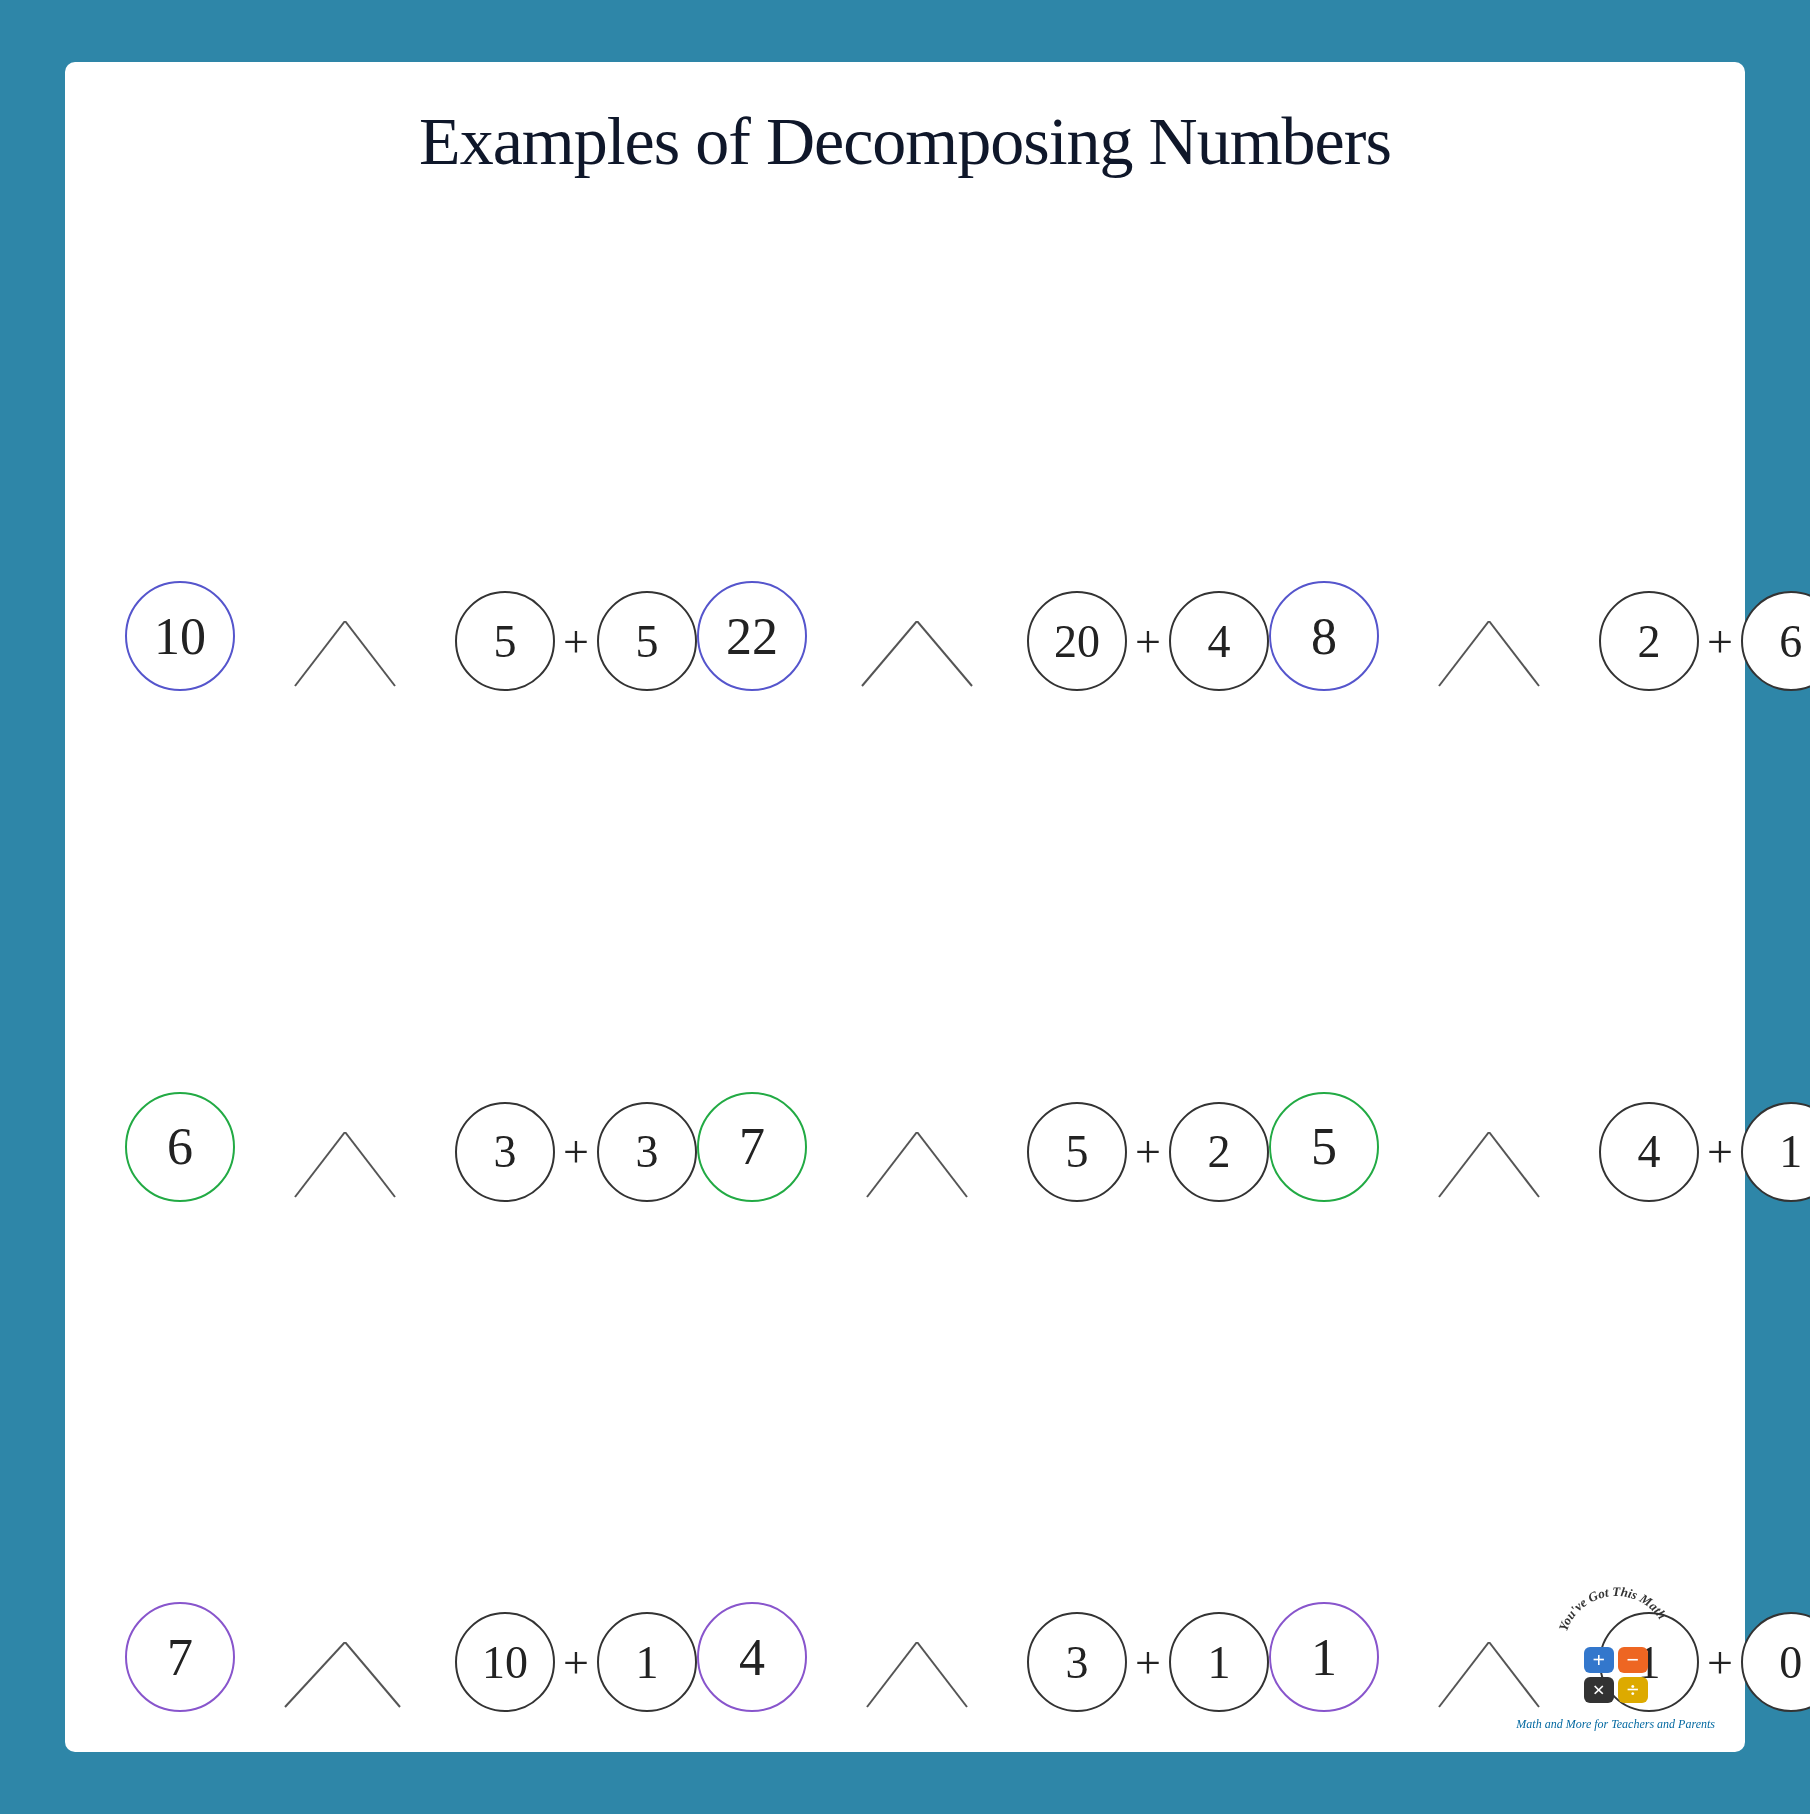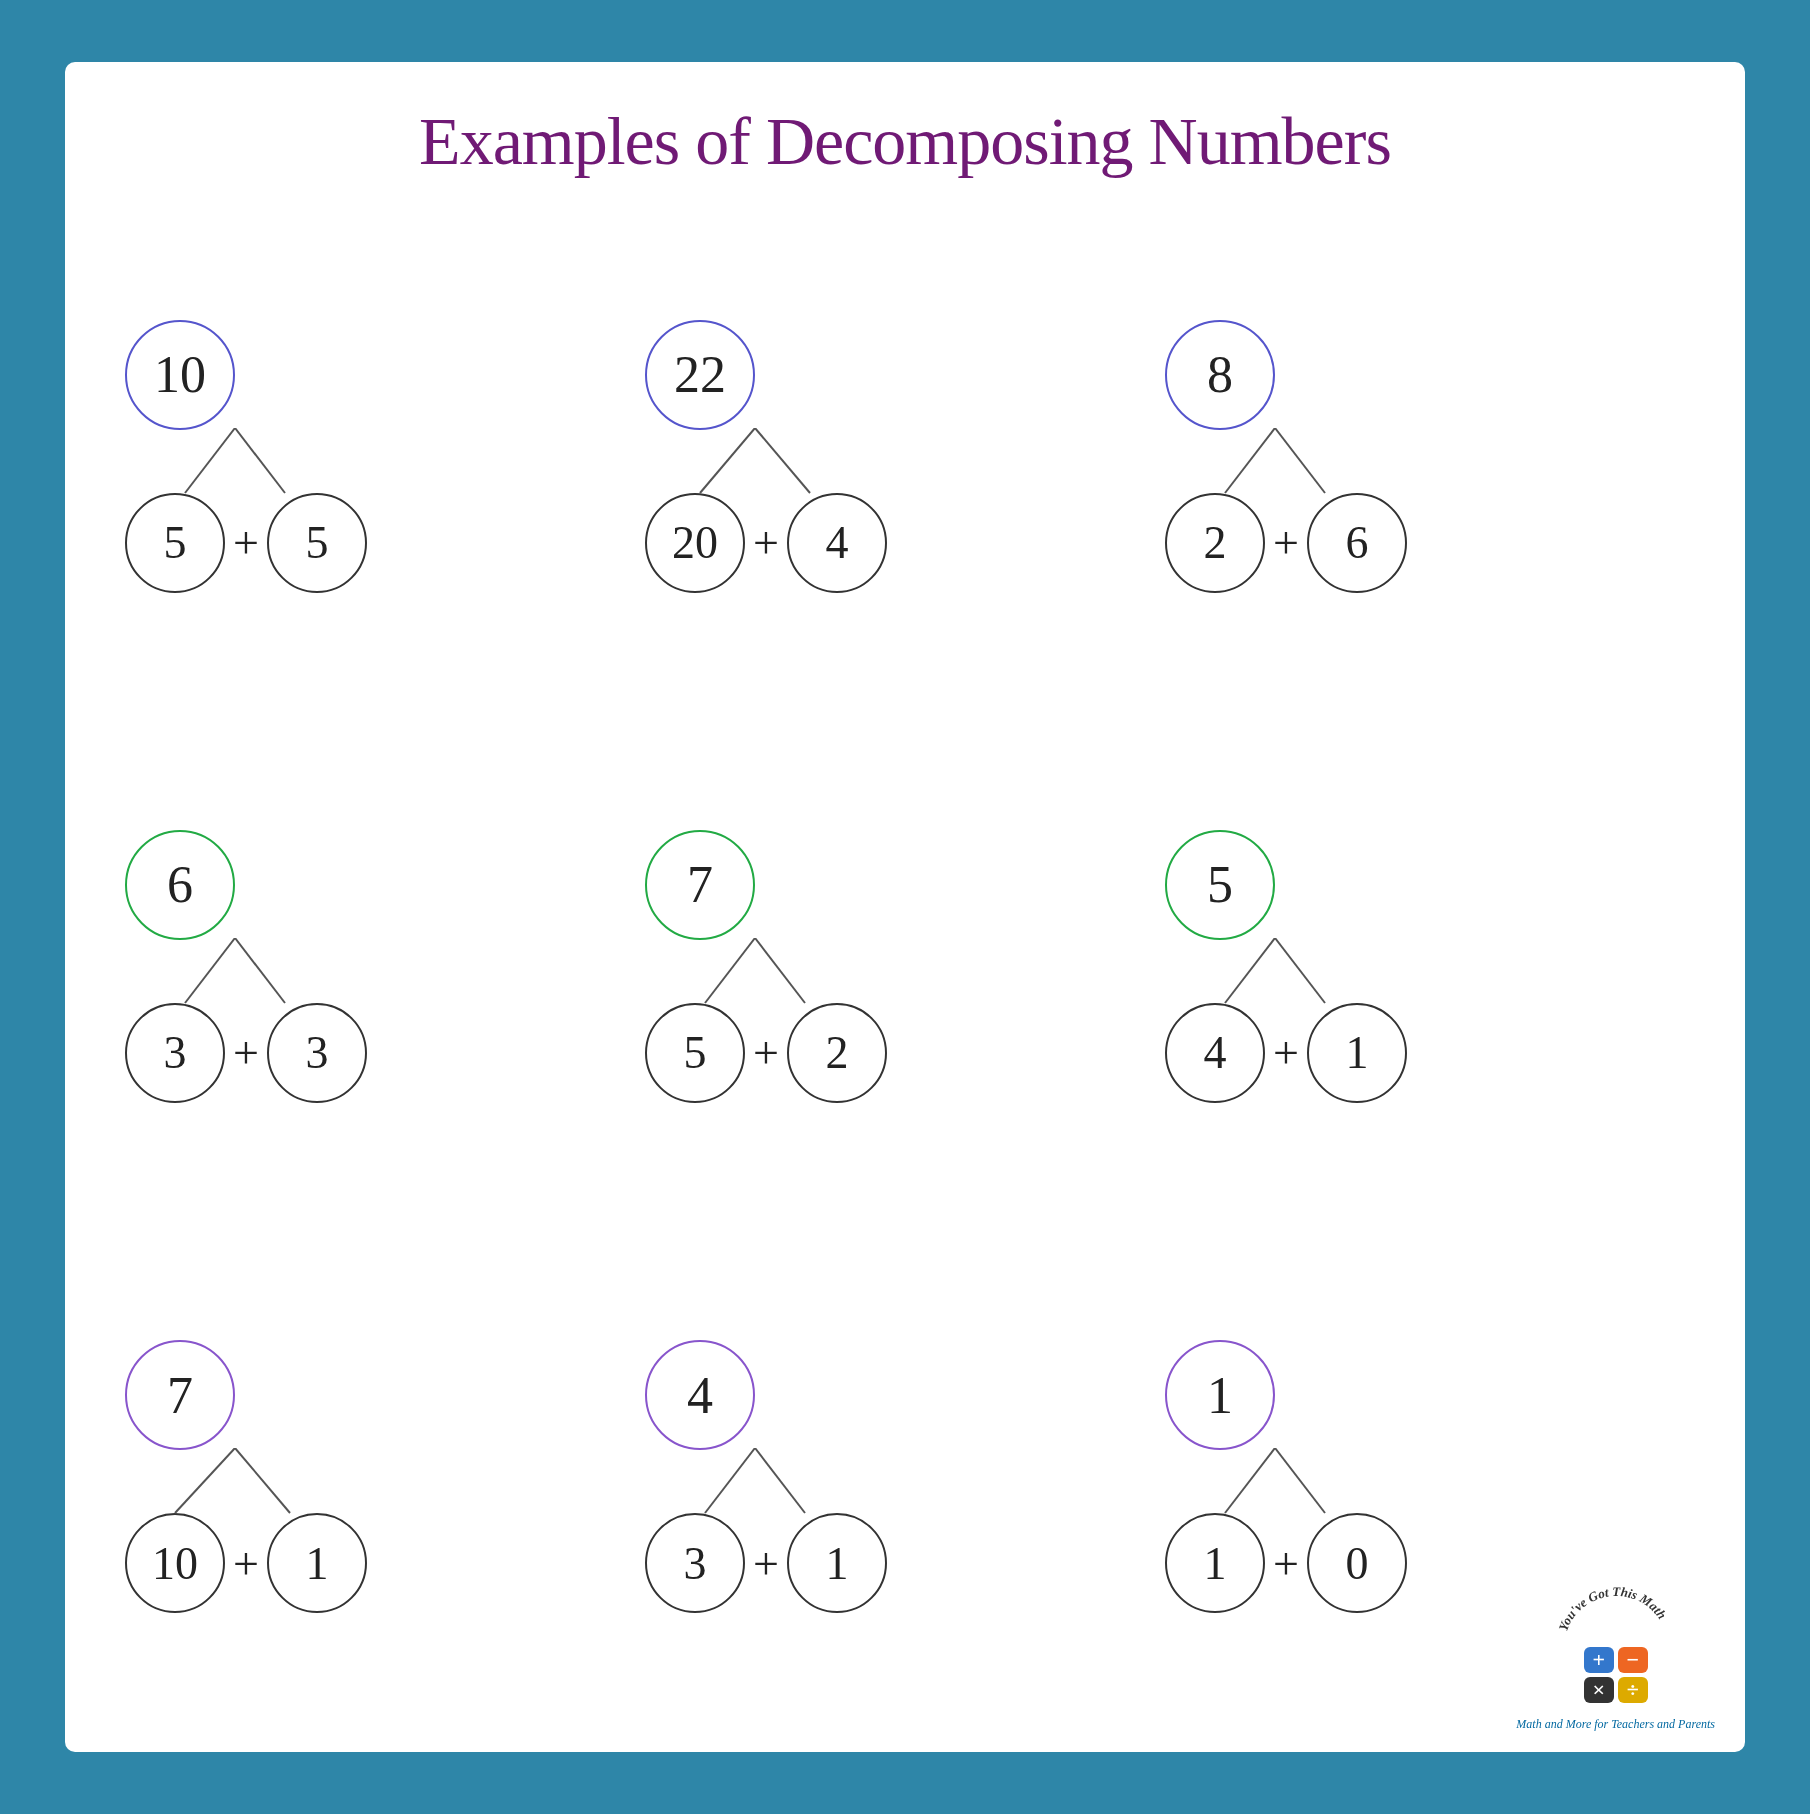--- a/index.html
+++ b/index.html
@@ -22,37 +22,37 @@
       display: flex;
       flex-direction: column;
       align-items: center;
       padding: 40px 60px 30px;
       position: relative;
     }
 
     .page-title {
       font-size: 68px;
       font-weight: 400;
-      color: #701a75;
+      color: #0f172a;
       margin-bottom: 30px;
       letter-spacing: -1px;
     }
 
     .grid {
       display: grid;
       grid-template-columns: repeat(3, 1fr);
       gap: 20px 0px;
       width: 100%;
       flex: 1;
     }
 
     .tree-container {
       display: flex;
-      flex-direction: column;
-      align-items: flex-start;
+      flex-direction: row;
+      align-items: flex-end;
       justify-content: center;
       padding: 10px 0;
     }
 
     .top-circle {
       width: 110px;
       height: 110px;
       border-radius: 50%;
       border: 2.5px solid;
       display: flex;

